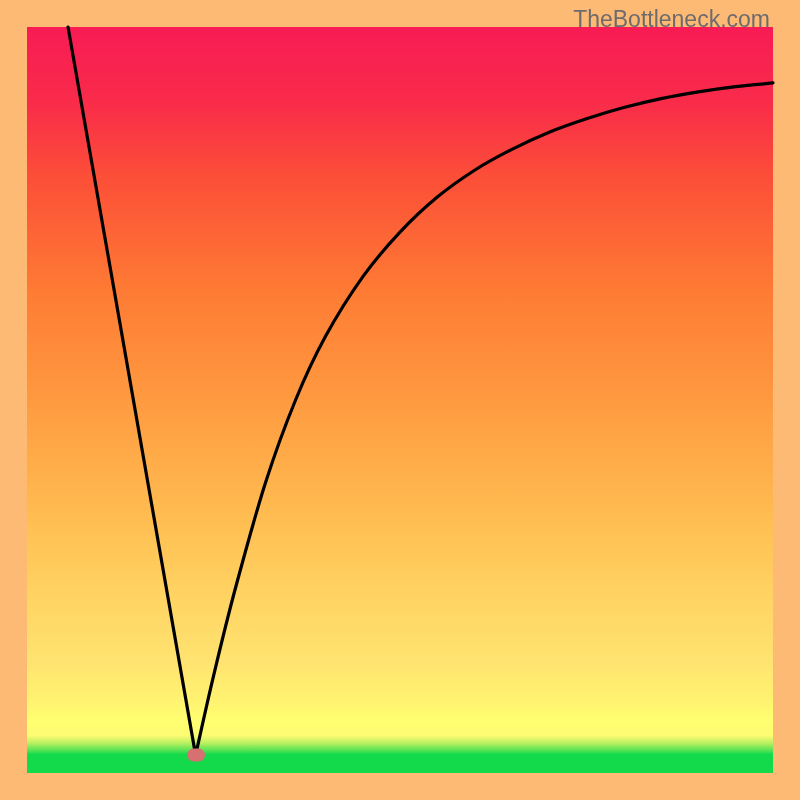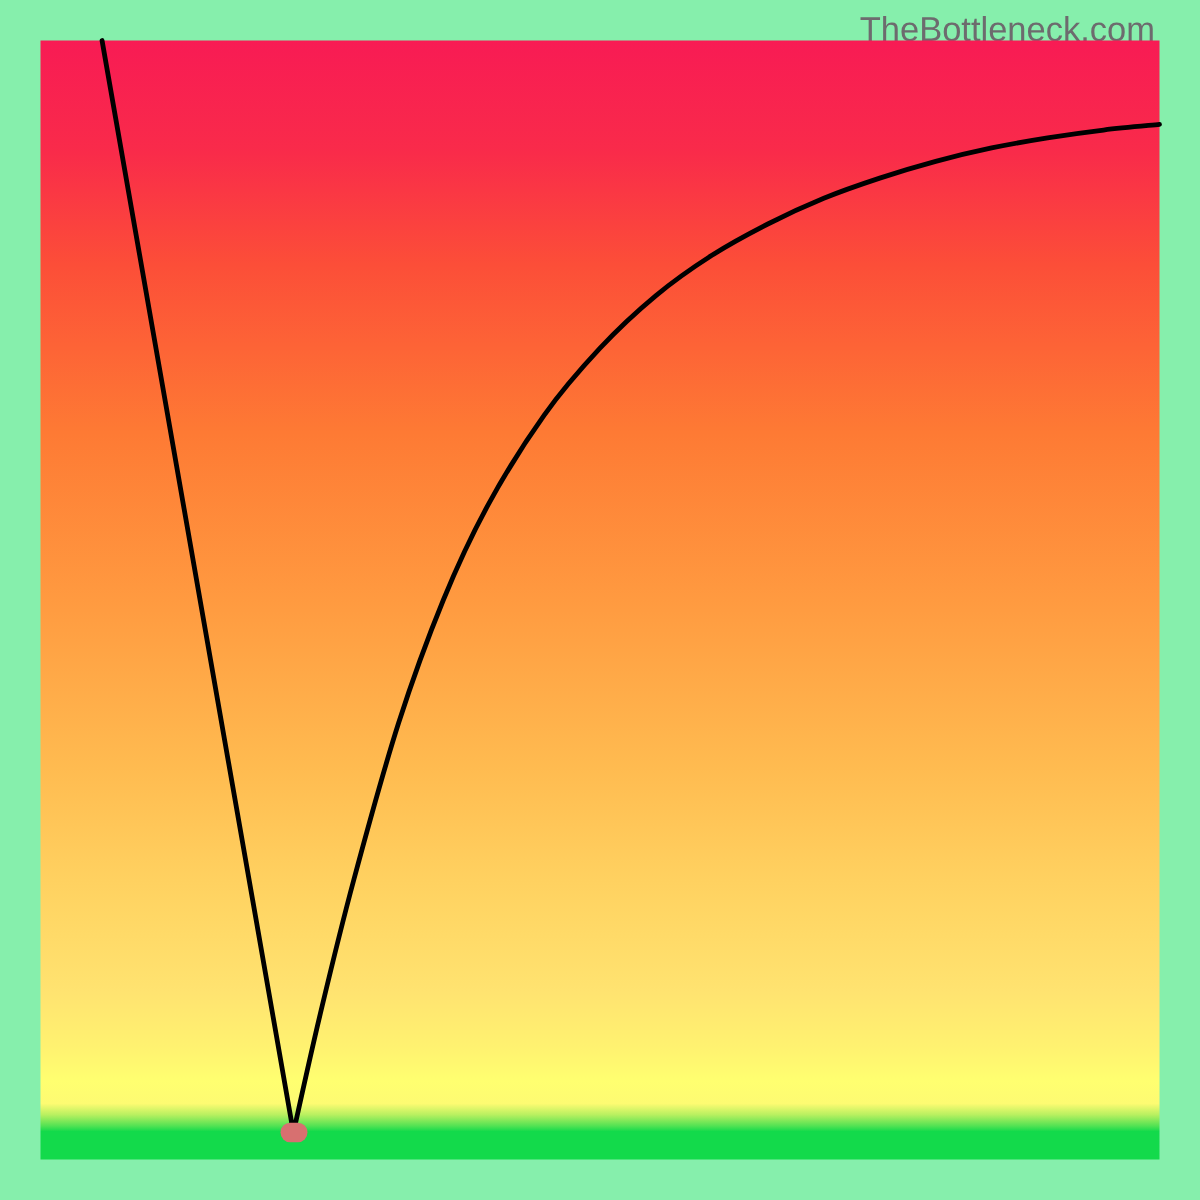--- a/index.html
+++ b/index.html
@@ -8,21 +8,21 @@
     width: 800px;
     height: 800px;
     background: #000;
     font-family: Arial, Helvetica, sans-serif;
     overflow: hidden;
   }
   .frame {
     position: relative;
     width: 800px;
     height: 800px;
-    background: #86efac;
+    background: #fdba74;
   }
   .plot-area {
     position: absolute;
     left: 27px;
     top: 27px;
     width: 746px;
     height: 746px;
     
     background: linear-gradient(
       to top,

